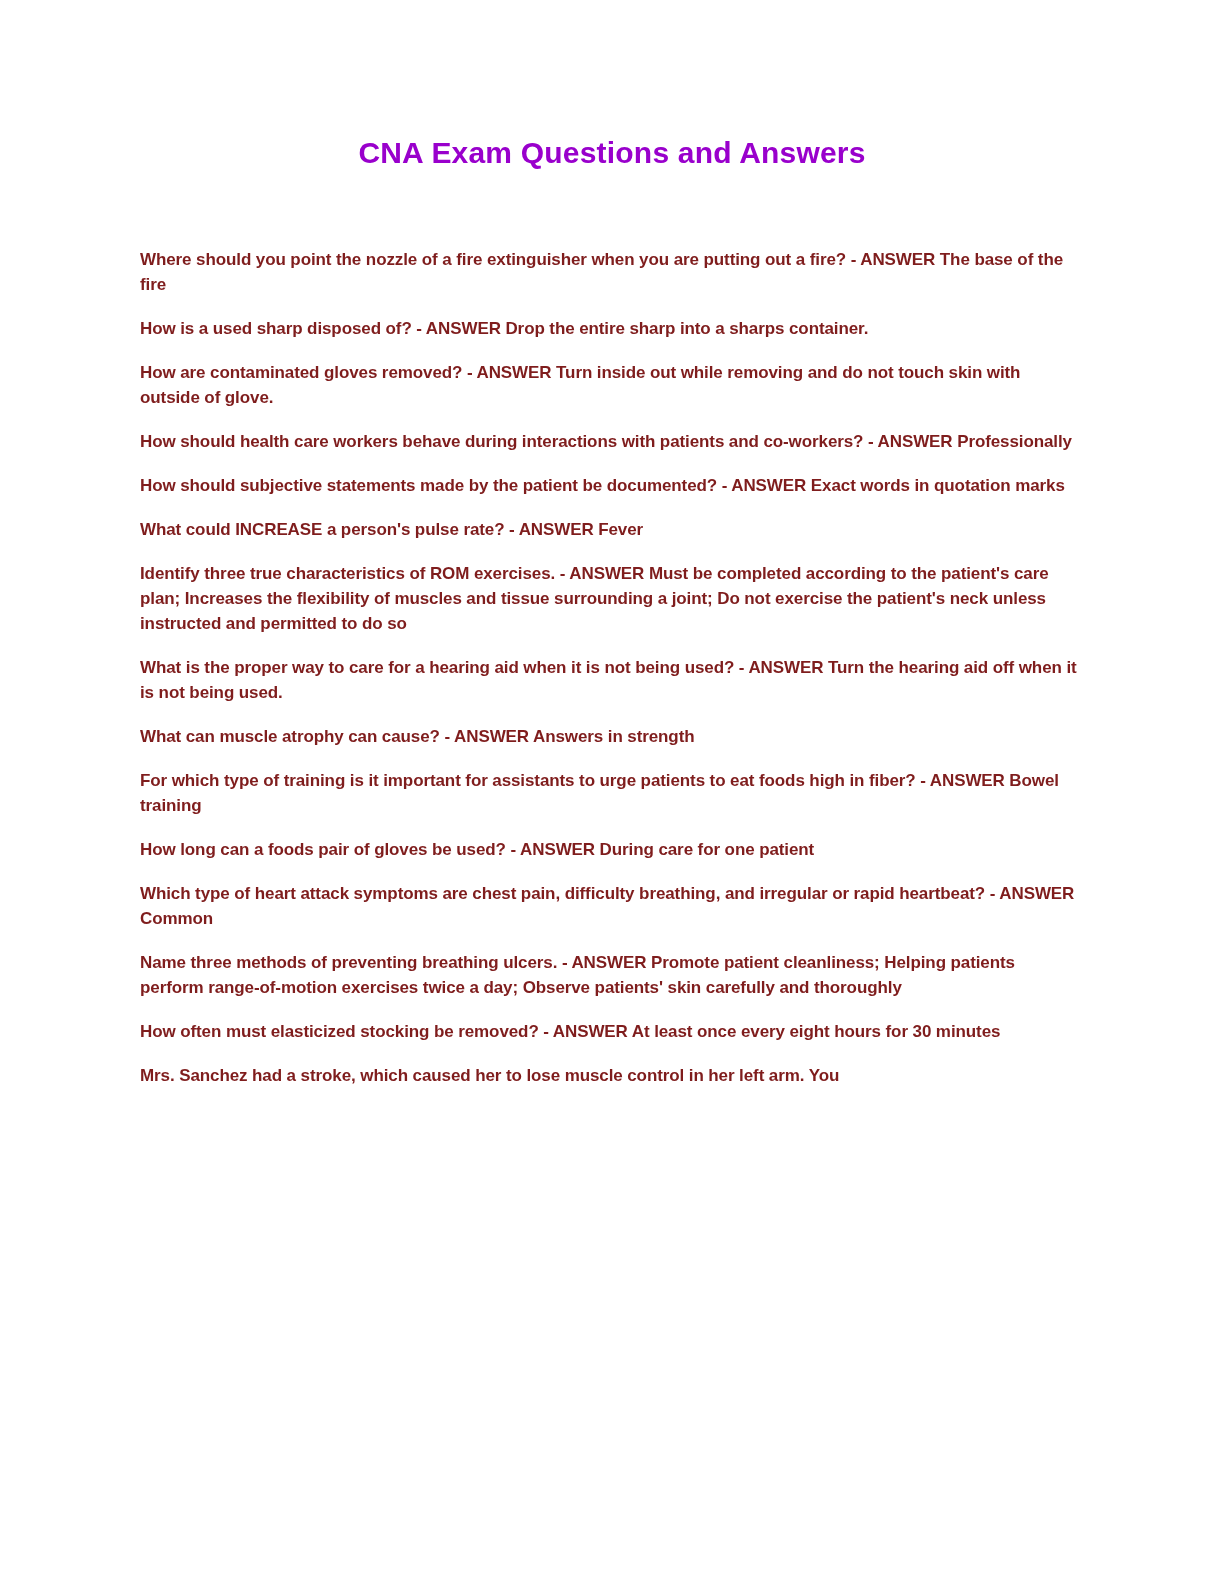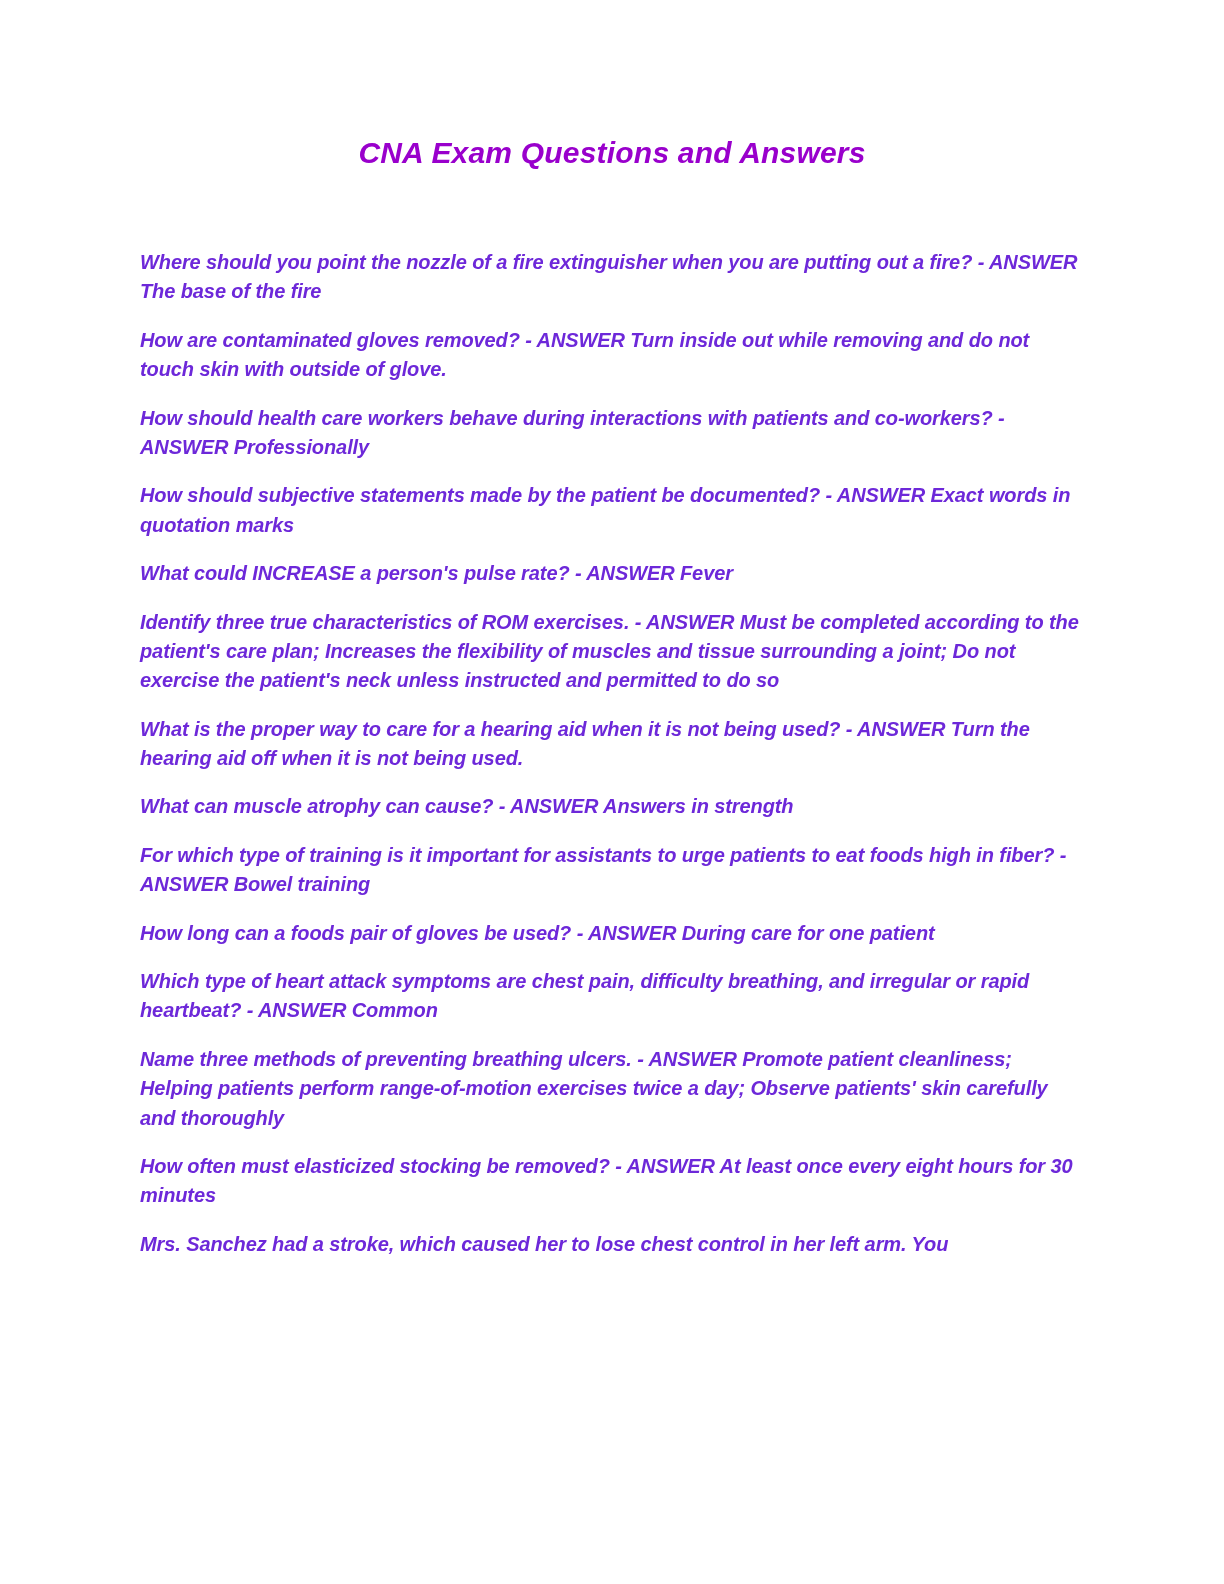--- a/index.html
+++ b/index.html
@@ -13,68 +13,68 @@
     font-family: "Liberation Sans", sans-serif;
     color: #000000;
     overflow: hidden;
   }
   .page {
     position: relative;
     width: 1044px;
     height: 1584px;
     box-sizing: border-box;
     padding: 0;
-    font-style: italic;
   }
   .doc-title {
     position: absolute;
     top: 136px;
     left: 0;
     width: 1224px;
     text-align: center;
     font-size: 30px;
     font-weight: bold;
     color: #9900cc;
     letter-spacing: 0.2px;
   }
   .content {
     position: absolute;
     top: 248px;
     left: 140px;
     width: 940px;
   }
   .qa {
-    font-size: 20px;
+    font-size: 17px;
     font-weight: bold;
     line-height: 1.47;
     margin: 0 0 19px 0;
-    color: #6d28d9;
+    color: #7f1d1d;
     letter-spacing: -0.1px;
   }
   .qa:last-child {
     margin-bottom: 0;
   }
 </style>
 </head>
 <body>
 
 <div class="page">
 
   <div class="doc-title">CNA Exam Questions and Answers</div>
 
   <div class="content">
     <p class="qa">Where should you point the nozzle of a fire extinguisher when you are putting out a fire? - ANSWER The base of the fire</p>
+    <p class="qa">How is a used sharp disposed of? - ANSWER Drop the entire sharp into a sharps container.</p>
     <p class="qa">How are contaminated gloves removed? - ANSWER Turn inside out while removing and do not touch skin with outside of glove.</p>
     <p class="qa">How should health care workers behave during interactions with patients and co-workers? - ANSWER Professionally</p>
     <p class="qa">How should subjective statements made by the patient be documented? - ANSWER Exact words in quotation marks</p>
     <p class="qa">What could INCREASE a person's pulse rate? - ANSWER Fever</p>
     <p class="qa">Identify three true characteristics of ROM exercises. - ANSWER Must be completed according to the patient's care plan; Increases the flexibility of muscles and tissue surrounding a joint; Do not exercise the patient's neck unless instructed and permitted to do so</p>
     <p class="qa">What is the proper way to care for a hearing aid when it is not being used? - ANSWER Turn the hearing aid off when it is not being used.</p>
     <p class="qa">What can muscle atrophy can cause? - ANSWER Answers in strength</p>
     <p class="qa">For which type of training is it important for assistants to urge patients to eat foods high in fiber? - ANSWER Bowel training</p>
     <p class="qa">How long can a foods pair of gloves be used? - ANSWER During care for one patient</p>
     <p class="qa">Which type of heart attack symptoms are chest pain, difficulty breathing, and irregular or rapid heartbeat? - ANSWER Common</p>
     <p class="qa">Name three methods of preventing breathing ulcers. - ANSWER Promote patient cleanliness; Helping patients perform range-of-motion exercises twice a day; Observe patients' skin carefully and thoroughly</p>
     <p class="qa">How often must elasticized stocking be removed? - ANSWER At least once every eight hours for 30 minutes</p>
-    <p class="qa">Mrs. Sanchez had a stroke, which caused her to lose chest control in her left arm. You</p>
+    <p class="qa">Mrs. Sanchez had a stroke, which caused her to lose muscle control in her left arm. You</p>
   </div>
 
 </div>
 
 </body></html>

